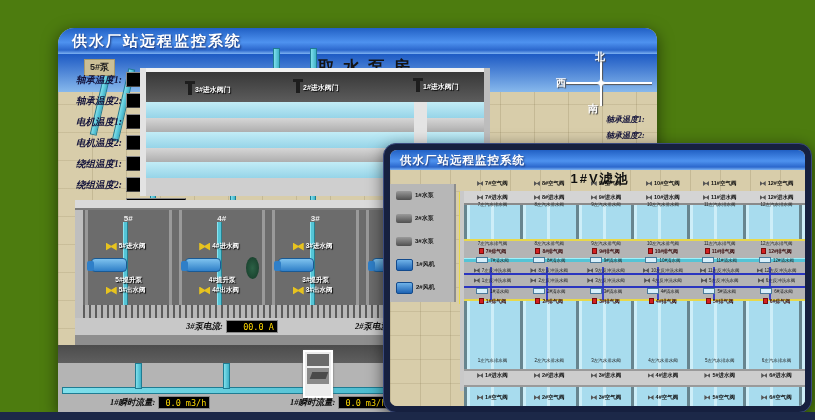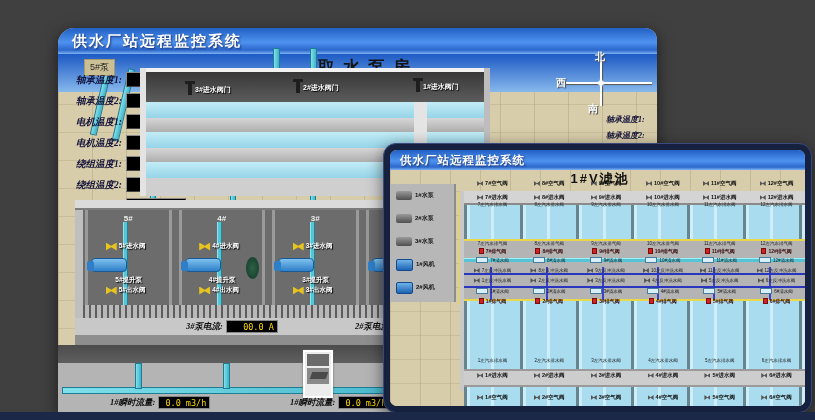--- a/index.html
+++ b/index.html
@@ -1,33 +1,33 @@
 <!DOCTYPE html>
 <html><head>
 <meta charset="utf-8">
 <style>
   html,body{margin:0;padding:0;background:#1c2848;}
   *{box-sizing:border-box;font-family:"Liberation Sans",sans-serif;}
-  .canvas{position:relative;width:815px;height:412px;background:#404040;overflow:hidden;}
+  .canvas{position:relative;width:815px;height:412px;background:#4d7c0f;overflow:hidden;}
   .window{position:absolute;overflow:hidden;box-shadow:0 4px 16px rgba(0,0,0,.55);}
   .titlebar{height:26px;line-height:26px;padding-left:14px;color:#fff;font-weight:bold;font-size:15px;
     background:linear-gradient(180deg,#2160c4 0%,#4e92ef 55%,#2b67cc 85%,#7db2f2 100%);
     text-shadow:1px 1px 2px rgba(0,0,40,.6);letter-spacing:2px;}
   
   .back{left:58px;top:28px;width:599px;height:385px;border-radius:16px 12px 0 0;background:#d8cdaa;}
   .scene{position:relative;width:100%;background:#d8cdaa;}
   .back-scene{height:359px;
     background-image:
       repeating-linear-gradient(90deg,rgba(110,95,55,.18) 0 1px,transparent 1px 34px),
       repeating-linear-gradient(0deg,rgba(110,95,55,.14) 0 1px,transparent 1px 28px);
     background-color:#d8cdaa;}
   .sky{position:absolute;left:0;top:0;width:100%;height:38px;background:linear-gradient(180deg,#1d5ac4,#87b8ec);}
   .scene-title{position:absolute;left:240px;top:2px;width:140px;text-align:center;color:#141414;
     font-size:17px;font-weight:bold;letter-spacing:8px;font-family:"Liberation Serif",serif;}
-  .tab5{position:absolute;left:26px;top:5px;font-size:9px;font-weight:normal;color:#222;background:#cbbf96;
+  .tab5{position:absolute;left:26px;top:5px;font-size:9px;font-weight:bold;color:#222;background:#cbbf96;
     padding:1px 5px;border:1px solid #a79a6e;}
   .panel-left{position:absolute;left:2px;top:17px;width:182px;}
   .prow{position:relative;height:21px;}
   .plabel{position:absolute;left:0;top:3px;width:62px;text-align:right;font-size:9.5px;color:#14143c;
     font-family:"Liberation Serif",serif;font-style:italic;font-weight:bold;}
   .pval{position:absolute;left:66px;top:1px;width:60px;height:15px;background:#000;color:#ffd900;
     font-size:9px;line-height:15px;text-align:right;padding-right:3px;font-family:"DejaVu Sans Mono",monospace;
     border:1px solid #8a8a8a;border-right-color:#444;border-bottom-color:#444;}
   .compass{position:absolute;left:498px;top:0px;width:110px;height:62px;}
   .compass .bar-h{position:absolute;left:10px;top:28px;width:86px;height:2px;background:#fff;box-shadow:0 1px 1px #555;}

